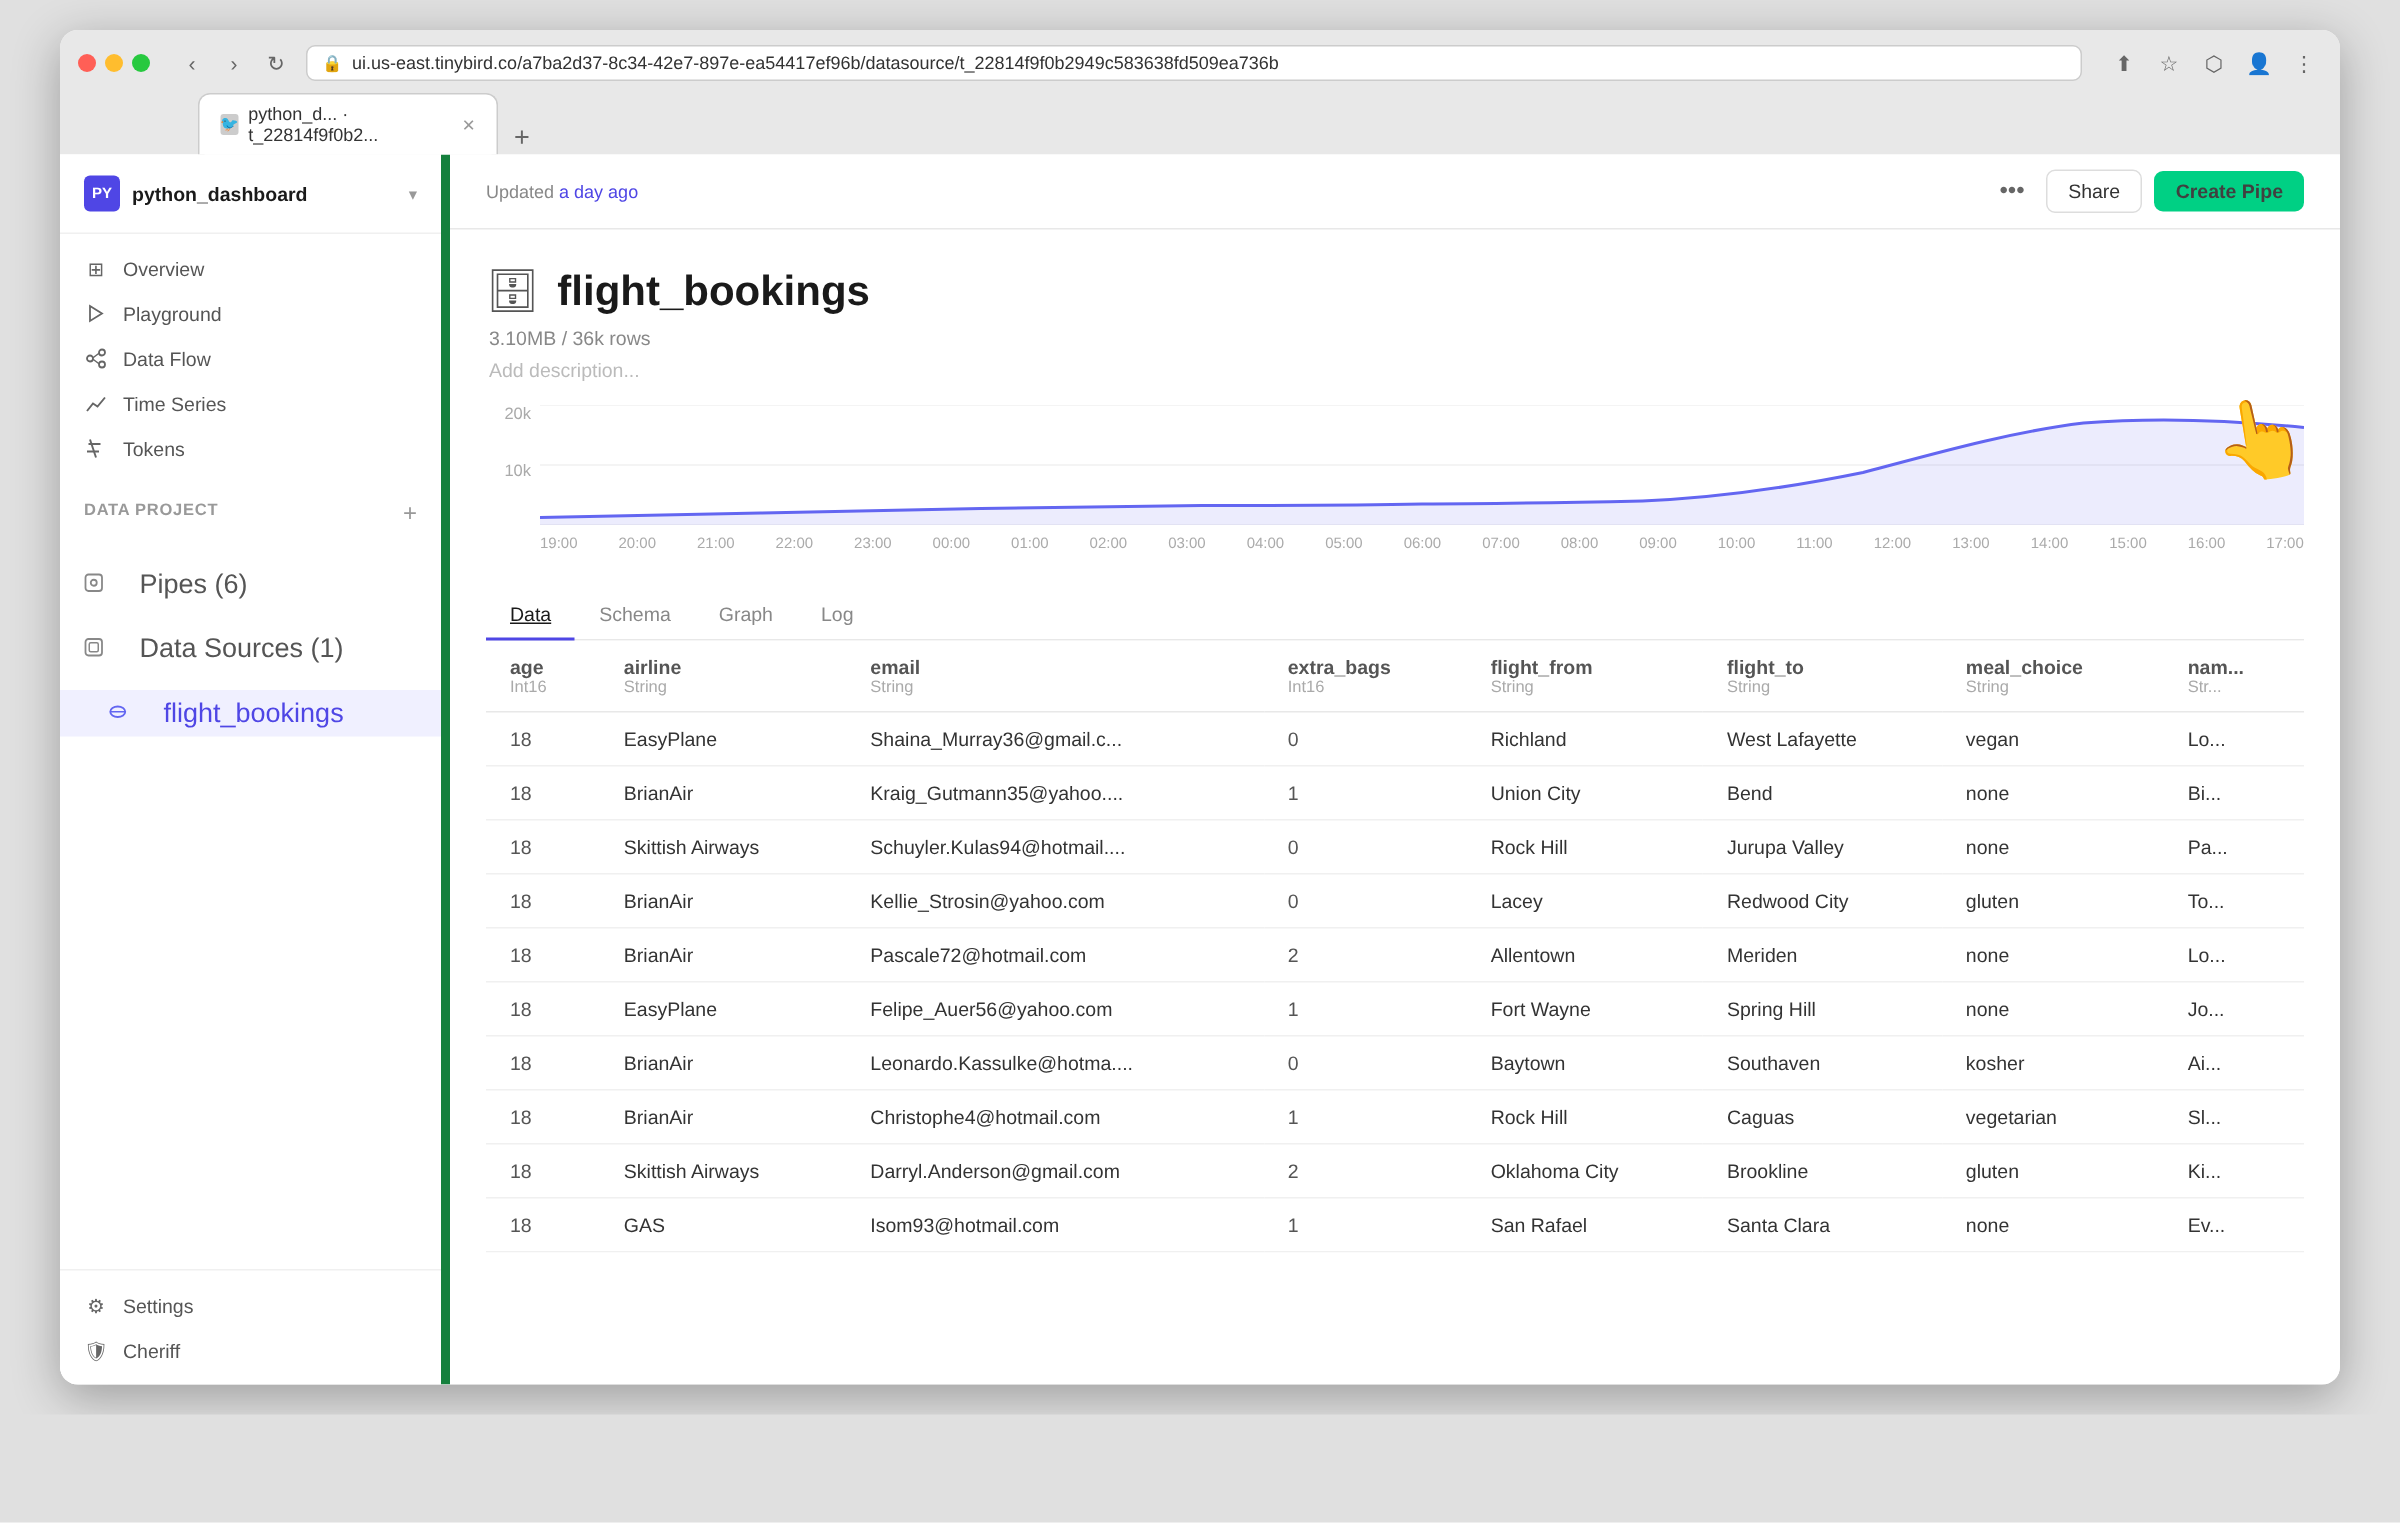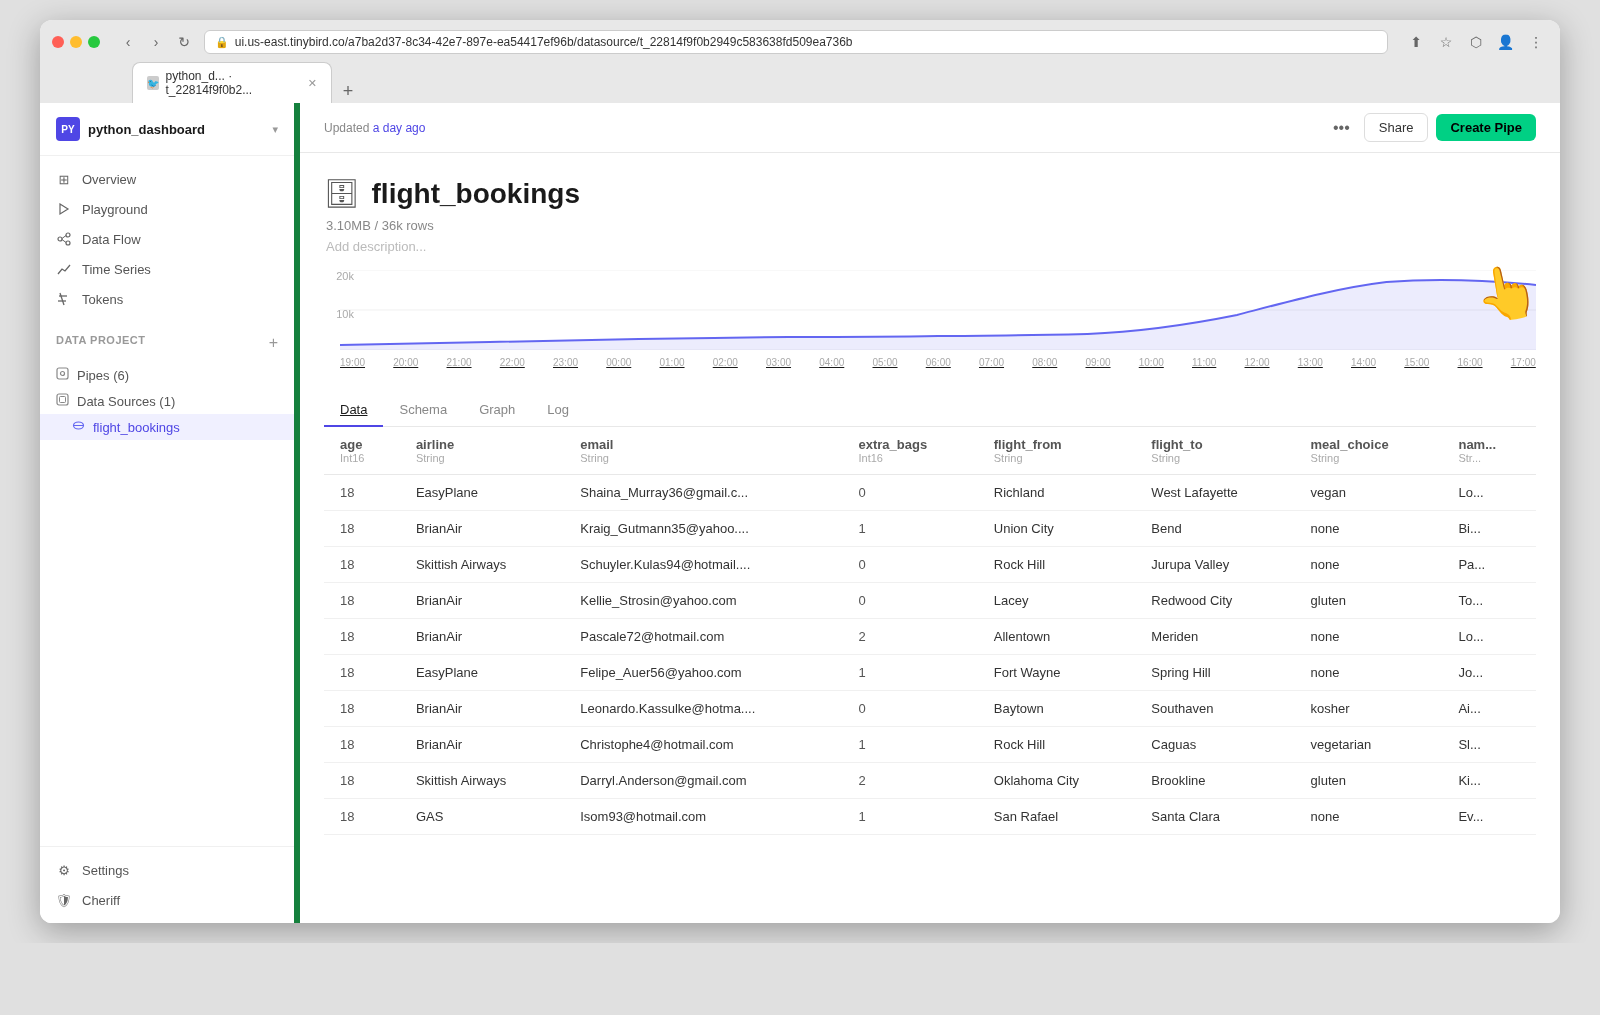--- a/index.html
+++ b/index.html
@@ -137,25 +137,26 @@
       font-weight: 600;
       color: #999;
       text-transform: uppercase;
       letter-spacing: 0.5px;
     }
     .sidebar-section-action { color: #999; cursor: pointer; font-size: 16px; }
 
     .tree-item {
       display: flex;
       align-items: center;
-      gap: 8px;
+      gap: 24px;
       padding: 5px 16px;
       cursor: pointer;
       color: #555;
-      font-size: 13px;
+      font-size: 18px;
+      margin-top: 12px;
     }
     .tree-item.active { background: #f0f0ff; color: #4f46e5; }
     .tree-item-indent { padding-left: 32px; }
     .tree-icon { color: #888; font-size: 12px; }
 
     .sidebar-bottom {
       margin-top: auto;
       padding: 8px 0;
       border-top: 1px solid #f0f0f0;
     }
@@ -191,21 +192,21 @@
       color: #333;
     }
     .btn-create-pipe {
       background: #00d084;
       border: none;
       border-radius: 6px;
       padding: 6px 14px;
       font-size: 13px;
       font-weight: 600;
       cursor: pointer;
-      color: #000000;
+      color: #404040;
     }
 
     .main-scroll {
       overflow-y: auto;
       flex: 1;
       padding: 24px 24px 0;
     }
 
     .datasource-header {
       display: flex;
@@ -248,22 +249,21 @@
       display: flex;
       flex-direction: column;
       justify-content: space-between;
       align-items: flex-end;
       width: 36px;
       font-size: 11px;
       color: #aaa;
       padding-right: 6px;
     }
     .chart-area {
-      margin-left: 16px;
-      text-decoration: underline;
+      margin-left: 36px;
     }
     .chart-x-labels {
       display: flex;
       justify-content: space-between;
       font-size: 10px;
       color: #aaa;
       margin-top: 4px;
     }
 
     

